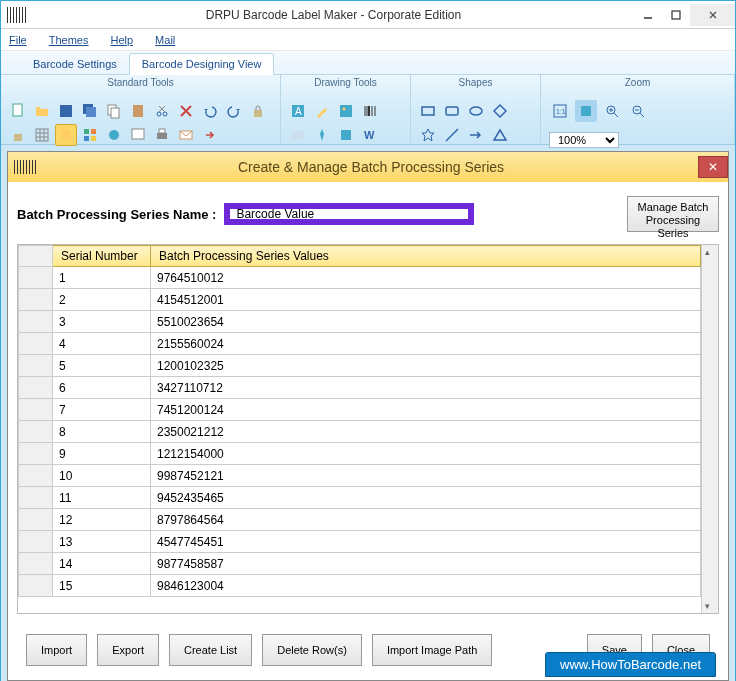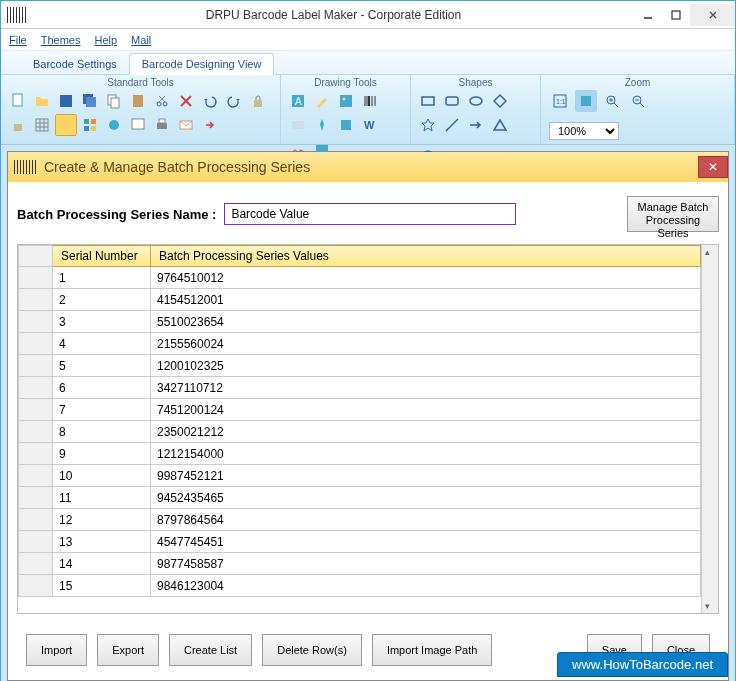--- a/index.html
+++ b/index.html
@@ -6,67 +6,67 @@
 body { background: #fff; width: 736px; height: 681px; overflow: hidden; position: relative; }
 
 .window { width: 736px; border: 1px solid #3ba7d8; background: #fff; }
 .titlebar { height: 28px; background: #fff; display: flex; align-items: center; border-bottom: 1px solid #d0d0d0; }
 .title-icon { width: 20px; height: 16px; margin: 0 6px; background: repeating-linear-gradient(90deg,#333 0 1px,transparent 1px 3px); }
 .title-text { flex: 1; text-align: center; font-size: 12px; color: #333; }
 .title-btns { display: flex; }
 .title-btn { width: 28px; height: 22px; display: flex; align-items: center; justify-content: center; font-size: 13px; color: #555; cursor: pointer; }
 .title-btn svg { width: 10px; height: 10px; }
 
-.menubar { height: 22px; padding: 0 8px; display: flex; align-items: center; gap: 14px; background: #fff; border-bottom: 1px solid #e8e8e8; }
+.menubar { height: 22px; padding: 0 8px; display: flex; align-items: center; gap: 22px; background: #fff; border-bottom: 1px solid #e8e8e8; }
 .menubar span { font-size: 11px; color: #1a4d8f; text-decoration: underline; cursor: pointer; text-underline-offset: 1px; }
 
 .tabbar { height: 24px; background: linear-gradient(#f4faff,#eaf4fc); display: flex; align-items: flex-end; padding-left: 20px; border-bottom: 1px solid #b8d8e8; }
 .tab { font-size: 11px; padding: 4px 12px; color: #1a4d8f; border-top-left-radius: 3px; border-top-right-radius: 3px; cursor: pointer; }
 .tab.active { background: #fff; border: 1px solid #b8d8e8; border-bottom: 1px solid #fff; margin-bottom: -1px; }
 
 .ribbon { height: 70px; background: linear-gradient(#eaf6fd,#d4ecf9 50%,#c8e6f7); display: flex; border-bottom: 1px solid #a0c8e0; }
 .ribbon-group { border-right: 1px solid #b8d8e8; padding: 2px 6px 0; display: flex; flex-direction: column; }
-.ribbon-label { font-size: 10px; color: #486d8c; text-align: center; margin-bottom: 2px; }
+.ribbon-label { font-size: 10px; color: #486d8c; text-align: center; margin-bottom: 12px; }
 .ribbon-icons { display: flex; flex-wrap: wrap; gap: 2px; flex: 1; align-content: flex-start; }
 .ricon { width: 22px; height: 22px; display: flex; align-items: center; justify-content: center; cursor: pointer; border-radius: 2px; }
 .ricon svg { width: 16px; height: 16px; }
 .ribbon-group.zoom { padding: 2px 8px 0; }
 .zoom-row { display: flex; gap: 4px; align-items: center; }
 .zoom-sel { font-size: 11px; height: 18px; width: 70px; border: 1px solid #a0c0d8; background: #fff; padding: 0 4px; margin-top: 10px; }
 
 .workspace { background: #cce8f7; padding: 6px; height: 543px; }
 
 .dialog { background: #fff; border: 1px solid #888; height: 530px; display: flex; flex-direction: column; }
 .dialog-title { height: 30px; background: linear-gradient(#fde9a2,#fcd766); display: flex; align-items: center; position: relative; }
 .dialog-title-icon { width: 24px; height: 14px; margin: 0 6px; background: repeating-linear-gradient(90deg,#333 0 1px,transparent 1px 3px); }
-.dialog-title-text { flex: 1; font-size: 14px; color: #5a4a1a; }
+.dialog-title-text { flex: 1; text-align: center; font-size: 14px; color: #5a4a1a; }
 .dialog-close { width: 30px; height: 22px; background: #c94f4f; color: #fff; display: flex; align-items: center; justify-content: center; font-size: 12px; cursor: pointer; border: 1px solid #a03838; }
 
 .dialog-body { flex: 1; padding: 14px 9px 10px; display: flex; flex-direction: column; overflow: hidden; }
 .name-row { display: flex; align-items: center; gap: 8px; margin-bottom: 12px; }
 .name-label { font-size: 13px; font-weight: bold; }
-.name-input { width: 292px; height: 22px; border: 1px solid #6d28d9; padding: 0 6px; font-size: 12px; }
+.name-input { width: 250px; height: 22px; border: 6px solid #6d28d9; padding: 0 6px; font-size: 12px; }
 .manage-btn { margin-left: auto; width: 92px; height: 36px; font-size: 11px; text-align: center; background: linear-gradient(#f8f8f8,#e4e4e4); border: 1px solid #999; cursor: pointer; line-height: 1.2; padding: 4px; }
 
 .table-wrap { flex: 1; border: 1px solid #bbb; overflow: hidden; position: relative; display: flex; }
 .table-scroll { flex: 1; overflow: hidden; }
 table { border-collapse: collapse; width: 100%; font-size: 12px; }
 th { background: linear-gradient(#fff4c8,#ffe888); border: 1px solid #c0a848; padding: 3px 8px; font-weight: normal; text-align: left; height: 20px; }
 th.rowhead, td.rowhead { width: 34px; background: #f0f0f0; border: 1px solid #ccc; }
 th.sn { width: 98px; margin-top: 46px; }
 td { border: 1px solid #ccc; padding: 2px 6px; height: 22px; background: #fff; }
 .vscroll { width: 17px; background: #f0f0f0; border-left: 1px solid #ccc; position: relative; }
 .vscroll::before { content: "▴"; position: absolute; top: 2px; left: 3px; font-size: 9px; color: #666; }
 .vscroll::after { content: "▾"; position: absolute; bottom: 2px; left: 3px; font-size: 9px; color: #666; }
 
 .dialog-footer { padding: 10px 18px 14px; display: flex; gap: 10px; }
 .btn { height: 32px; padding: 0 14px; font-size: 11px; background: linear-gradient(#f8f8f8,#e4e4e4); border: 1px solid #999; cursor: pointer; }
 .spacer { flex: 1; }
 
-.watermark { position: absolute; right: 8px; bottom: 4px; background: #0a7dc8; color: #fff; font-size: 13px; padding: 4px 14px; border-radius: 3px 3px 0 0; border: 1px solid #065a94; }
+.watermark { position: absolute; right: 20px; bottom: 4px; background: #0a7dc8; color: #fff; font-size: 13px; padding: 4px 14px; border-radius: 3px 3px 0 0; border: 1px solid #065a94; }
 </style>
 </head>
 <body>
 
 <div class="window">
   <div class="titlebar">
     <div class="title-icon"></div>
     <div class="title-text">DRPU Barcode Label Maker - Corporate Edition</div>
     <div class="title-btns">
       <div class="title-btn">

